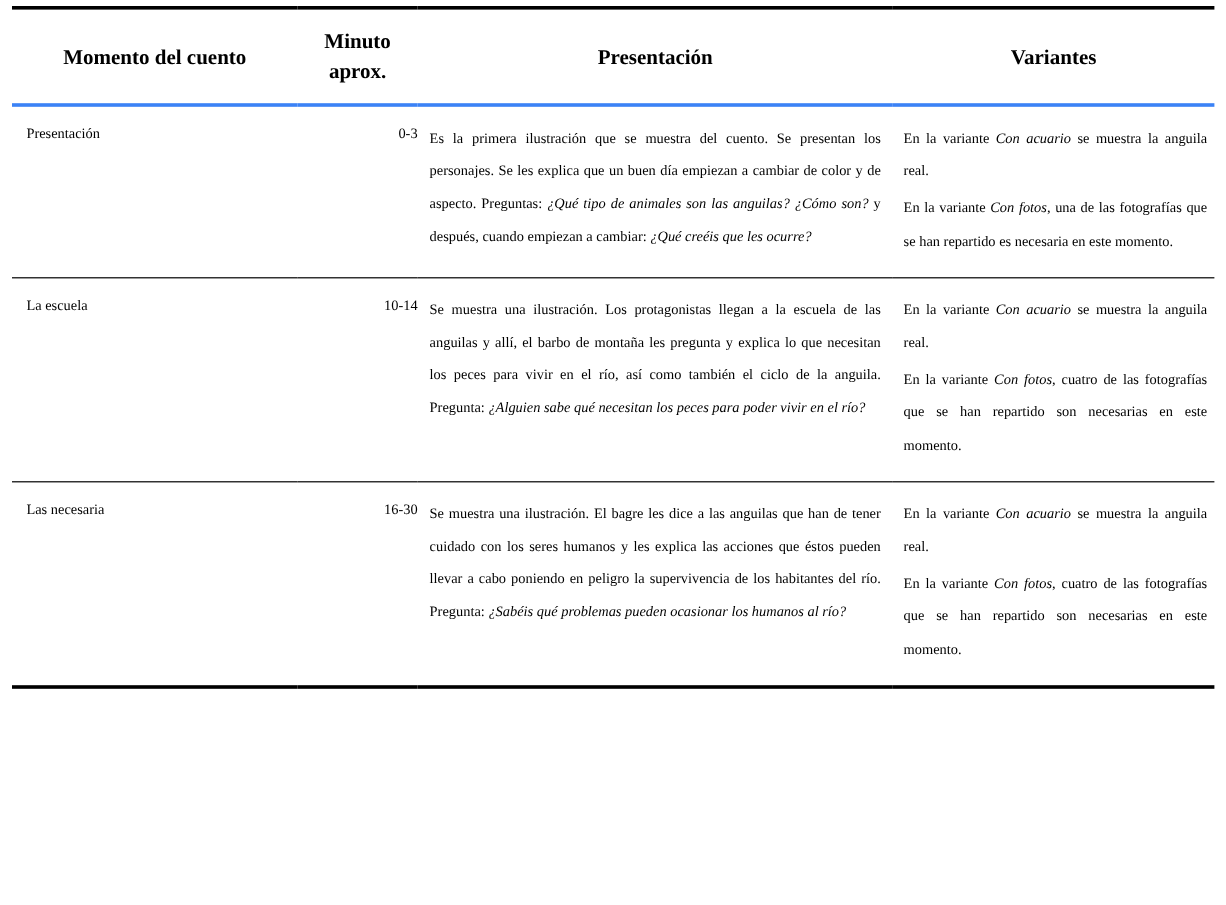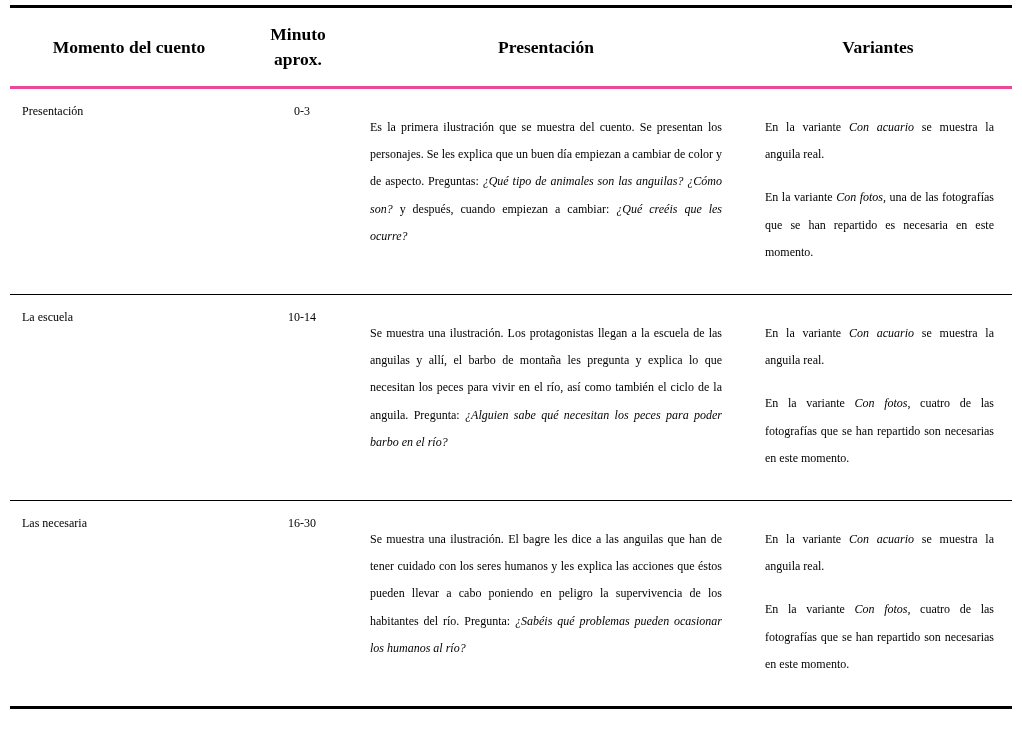--- a/index.html
+++ b/index.html
@@ -28,21 +28,21 @@
     border-collapse: collapse;
     table-layout: fixed;
     margin-top: 5px;
   }
 
   
   .rule-top {
     border-top: 3px solid #000;
   }
   .rule-head-bottom {
-    border-bottom: 3px solid #ec4899;
+    border-bottom: 3px solid #3b82f6;
   }
   .rule-row {
     border-top: 1px solid #000;
   }
   .rule-bottom {
     border-bottom: 3px solid #000;
   }
 
   thead th {
     font-weight: bold;
@@ -60,21 +60,21 @@
     vertical-align: top;
     padding: 9px 0 12px 0;
   }
 
   td.col-moment {
     padding-left: 12px;
     text-align: left;
     white-space: nowrap;
   }
   td.col-minute {
-    text-align: center;
+    text-align: right;
     padding-left: 8px;
     white-space: nowrap;
   }
   td.col-desc {
     text-align: justify;
     text-justify: inter-word;
     padding-left: 6px;
     padding-right: 6px;
     hyphens: none;
   }
@@ -90,21 +90,21 @@
   col.c-moment { width: 238px; }
   col.c-minute { width: 100px; }
   col.c-desc   { width: 396px; }
   col.c-var    { width: 268px; }
 
   em, .it {
     font-style: italic;
   }
 
   
-  .para { margin: 16px; }
+  .para { margin: 4px; }
   .para + .para { margin-top: 0; }
 </style>
 </head>
 <body>
 
 <div class="page">
   <table class="story-table rule-top rule-bottom">
     <colgroup>
       <col class="c-moment">
       <col class="c-minute">
@@ -131,21 +131,21 @@
           </td>
           <td class="col-var">
             <p class="para"><span>En la variante </span><em>Con acuario</em><span> se muestra la anguila real.</span></p>
             <p class="para"><span>En la variante </span><em>Con fotos</em><span>, una de las fotografías que se han repartido es necesaria en este momento.</span></p>
           </td>
         </tr>
         <tr class="rule-row">
           <td class="col-moment">La escuela</td>
           <td class="col-minute">10-14</td>
           <td class="col-desc">
-            <p class="para"><span>Se muestra una ilustración. Los protagonistas llegan a la escuela de las anguilas y allí, el barbo de montaña les pregunta y explica lo que necesitan los peces para vivir en el río, así como también el ciclo de la anguila. Pregunta: </span><em>¿Alguien sabe qué necesitan los peces para poder barbo en el río?</em></p>
+            <p class="para"><span>Se muestra una ilustración. Los protagonistas llegan a la escuela de las anguilas y allí, el barbo de montaña les pregunta y explica lo que necesitan los peces para vivir en el río, así como también el ciclo de la anguila. Pregunta: </span><em>¿Alguien sabe qué necesitan los peces para poder vivir en el río?</em></p>
           </td>
           <td class="col-var">
             <p class="para"><span>En la variante </span><em>Con acuario</em><span> se muestra la anguila real.</span></p>
             <p class="para"><span>En la variante </span><em>Con fotos</em><span>, cuatro de las fotografías que se han repartido son necesarias en este momento.</span></p>
           </td>
         </tr>
         <tr class="rule-row">
           <td class="col-moment">Las necesaria</td>
           <td class="col-minute">16-30</td>
           <td class="col-desc">

